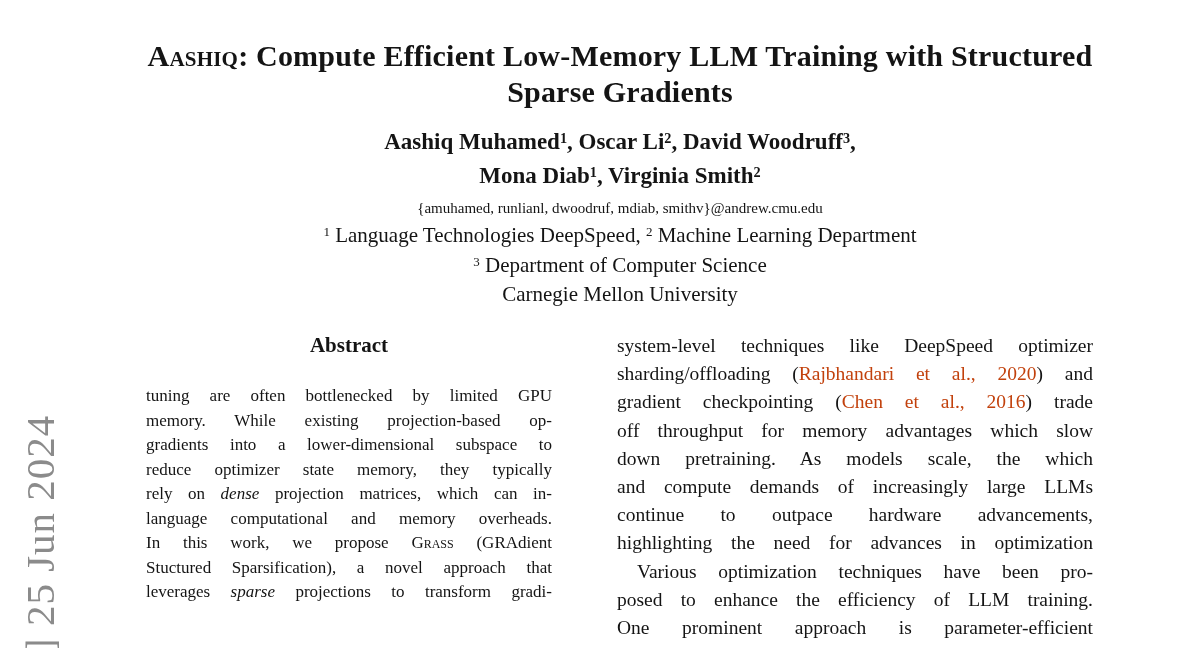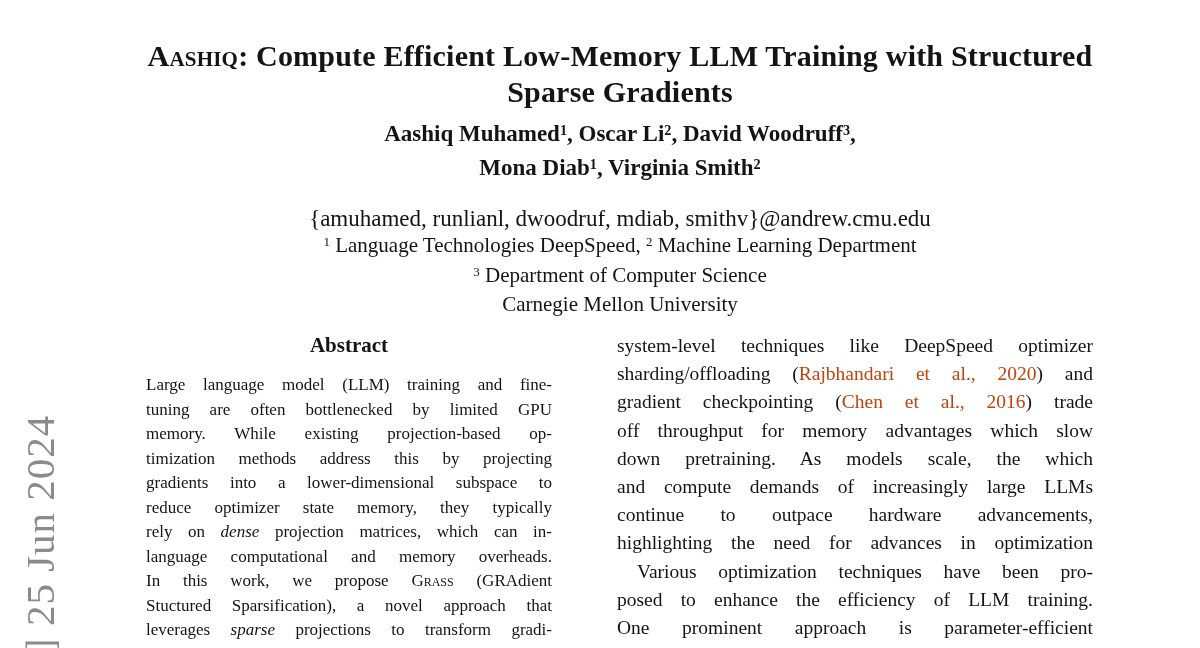--- a/index.html
+++ b/index.html
@@ -12,33 +12,33 @@
   
   .arxiv-stamp {
     position:absolute; left:16px; top:652px;
     transform-origin:0 0; transform:rotate(-90deg);
     font-size:41px; color:#8b8b8b; white-space:nowrap; letter-spacing:1px;
   }
 
   
   .header { position:absolute; left:120px; top:38px; width:1000px; text-align:center; }
   .title  { font-size:30px; font-weight:bold; line-height:36px; letter-spacing:0.2px; }
-  .authors { margin-top:8px; font-size:23px; font-weight:bold; line-height:31px; }
-  .email   { font-size:23px; line-height:27px; margin-top:19px; }
+  .authors { margin-top:16px; font-size:23px; font-weight:bold; line-height:31px; }
+  .email   { font-size:15px; line-height:27px; margin-top:1px; }
   .affiliations { font-size:21px; line-height:27.5px; }
 
   
   .center-lines .line { text-align:center; }
   .justify-lines .line { text-align:justify; text-align-last:justify;font-family:Liberation Serif, serif; }
   .line.left   { text-align-last:left; }
   .line.indent { text-indent:20px; }
 
   
   .col-left  { position:absolute; left:146px; top:333px; width:406px; }
-  .abstract-heading { text-align:center; font-weight:bold; font-size:21px; margin-bottom:15px; }
+  .abstract-heading { text-align:center; font-weight:bold; font-size:21px; margin-bottom:26px; }
   .abstract-body { font-size:17px; line-height:24.5px; }
   .col-right { position:absolute; left:617px; top:332px; width:476px; font-size:19.5px; line-height:28.2px; }
 
   
   .s-sc   { font-variant:small-caps; }
   .s-i    { font-style:italic; }
   .s-sup  { font-size:62%; position:relative; top:-0.45em; vertical-align:baseline; }
   .s-link { color:#c2410c; }
 </style>
 </head>
@@ -61,24 +61,22 @@
     <div class="affiliations center-lines">
         <div class="line"><span class="s-sup">1</span><span> Language Technologies DeepSpeed, </span><span class="s-sup">2</span><span> Machine Learning Department</span></div>
         <div class="line"><span class="s-sup">3</span><span> Department of Computer Science</span></div>
         <div class="line"><span>Carnegie Mellon University</span></div>
       </div>
   </div>
 
   <div class="col-left">
     <div class="abstract-heading">Abstract</div>
     <div class="abstract-body justify-lines">
-        <div class="line"><span>Large language model (LLM) training and fine-</span></div>
         <div class="line"><span>tuning are often bottlenecked by limited GPU</span></div>
         <div class="line"><span>memory. While existing projection-based op-</span></div>
-        <div class="line"><span>timization methods address this by projecting</span></div>
         <div class="line"><span>gradients into a lower-dimensional subspace to</span></div>
         <div class="line"><span>reduce optimizer state memory, they typically</span></div>
         <div class="line"><span>rely on </span><span class="s-i">dense</span><span> projection matrices, which can in-</span></div>
         <div class="line"><span>language computational and memory overheads.</span></div>
         <div class="line"><span>In this work, we propose </span><span class="s-sc">Grass</span><span> (GRAdient</span></div>
         <div class="line"><span>Stuctured Sparsification), a novel approach that</span></div>
         <div class="line"><span>leverages </span><span class="s-i">sparse</span><span> projections to transform gradi-</span></div>
       </div>
   </div>
 

